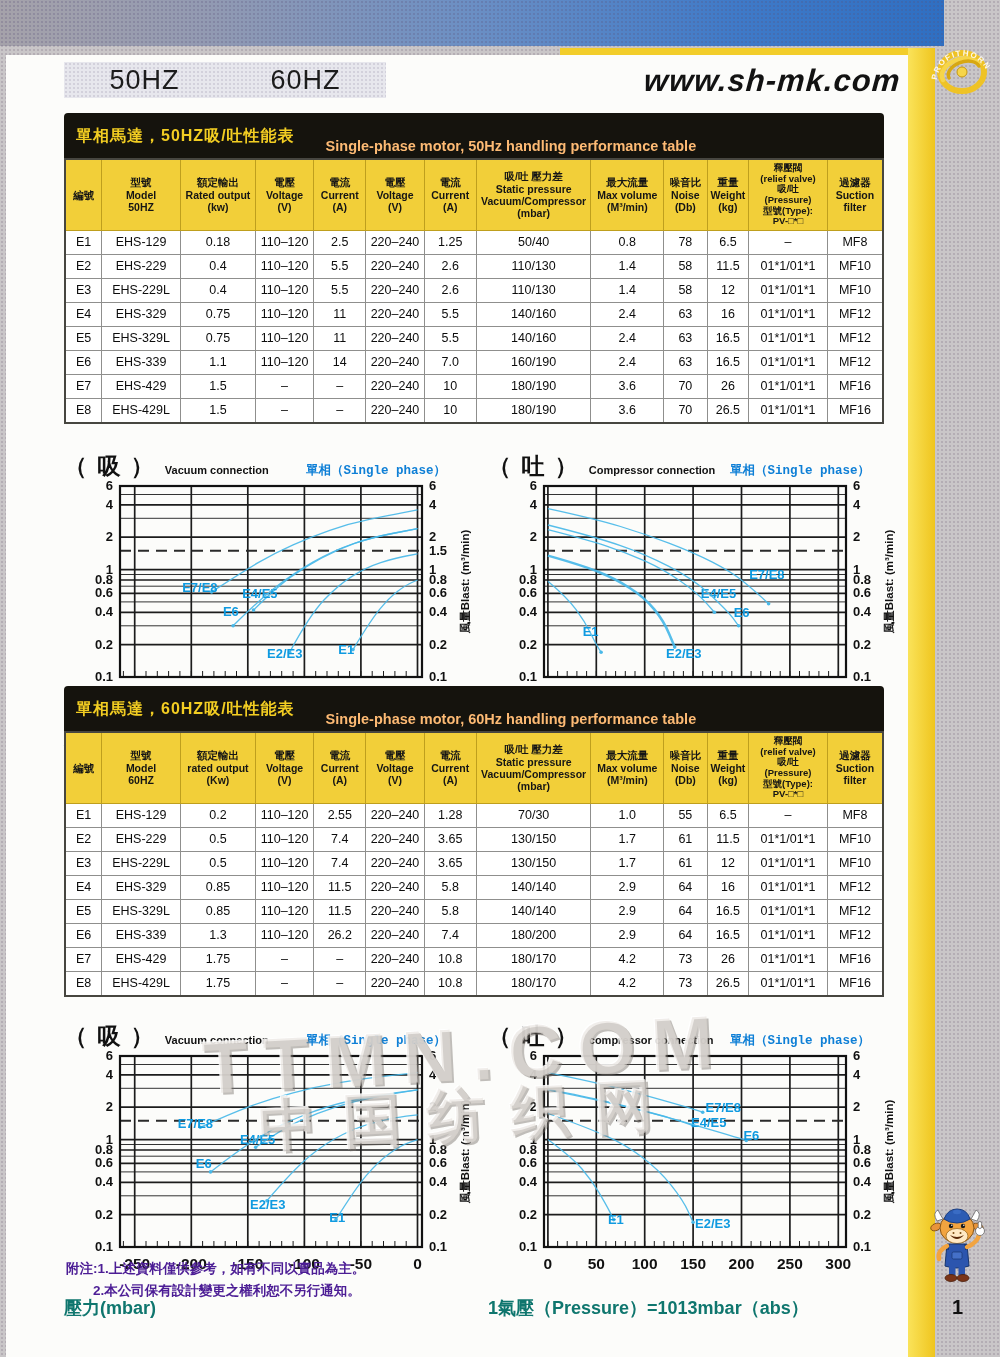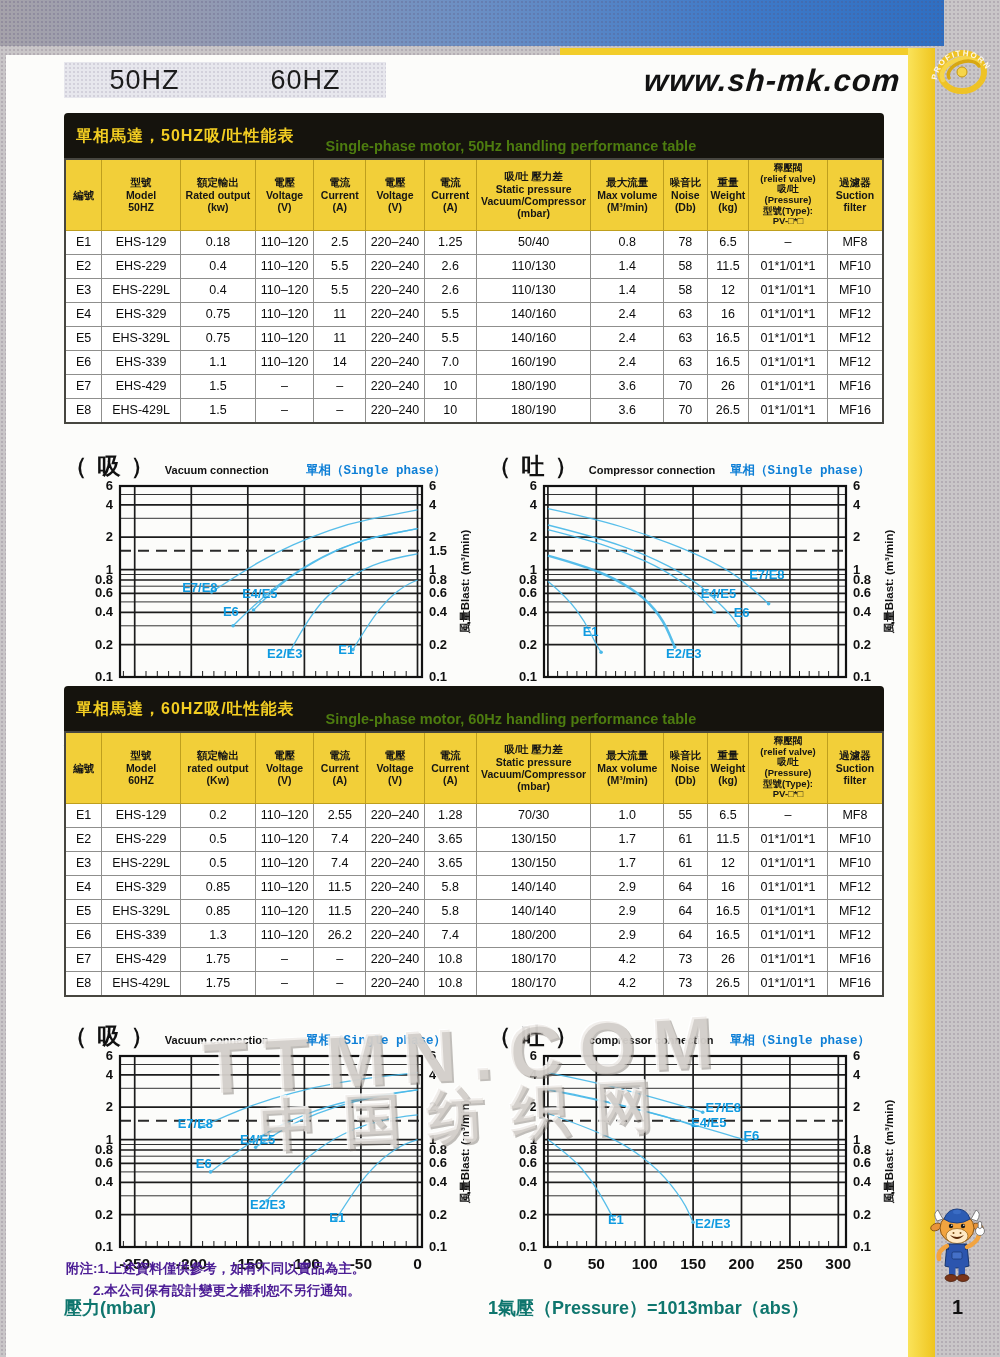--- a/index.html
+++ b/index.html
@@ -22,21 +22,21 @@
     background-size:4px 4px;
     display:flex;align-items:center;justify-content:space-around;
     font-size:27px;color:#1c1c1c;letter-spacing:1px;}
   .site-url{position:absolute;right:8px;top:8px;font-size:31px;font-style:italic;
     font-weight:bold;color:#121212;letter-spacing:1px;transform:skewX(-4deg);}
   .tbl-wrap{position:absolute;left:58px;width:820px;}
   .t1{top:58px;} .t2{top:631px;}
   .tbl-title{background:#15130d;border-radius:4px 4px 0 0;padding:5px 12px 4px;
     display:flex;gap:31px;align-items:center;}
   .tt-cn{color:#f2cd22;font-weight:bold;font-size:16px;letter-spacing:1px;white-space:nowrap;}
-  .tt-en{color:#4d7c0f;font-weight:bold;font-size:14.5px;white-space:nowrap;margin-top:20px;}
+  .tt-en{color:#fdba74;font-weight:bold;font-size:14.5px;white-space:nowrap;margin-top:20px;}
   table.perf{width:100%;border-collapse:collapse;table-layout:fixed;background:#fff;
     border:2px solid #474640;}
   table.perf th{background:#f2cf39;font-size:10.5px;font-weight:bold;line-height:1.18;
     padding:3px 1px;border:1px solid #bf9f1d;color:#151515;white-space:pre-line;
     vertical-align:middle;height:62px;}
   table.perf td{font-size:12.5px;text-align:center;border:1px solid #8f8f8d;
     padding:3px 1px;color:#0c0c0c;height:17px;}
   .chart-block{position:absolute;width:424px;}
   .c0{left:58px;top:396px;} .c1{left:482px;top:396px;}
   .c2{left:58px;top:966px;} .c3{left:482px;top:966px;}

